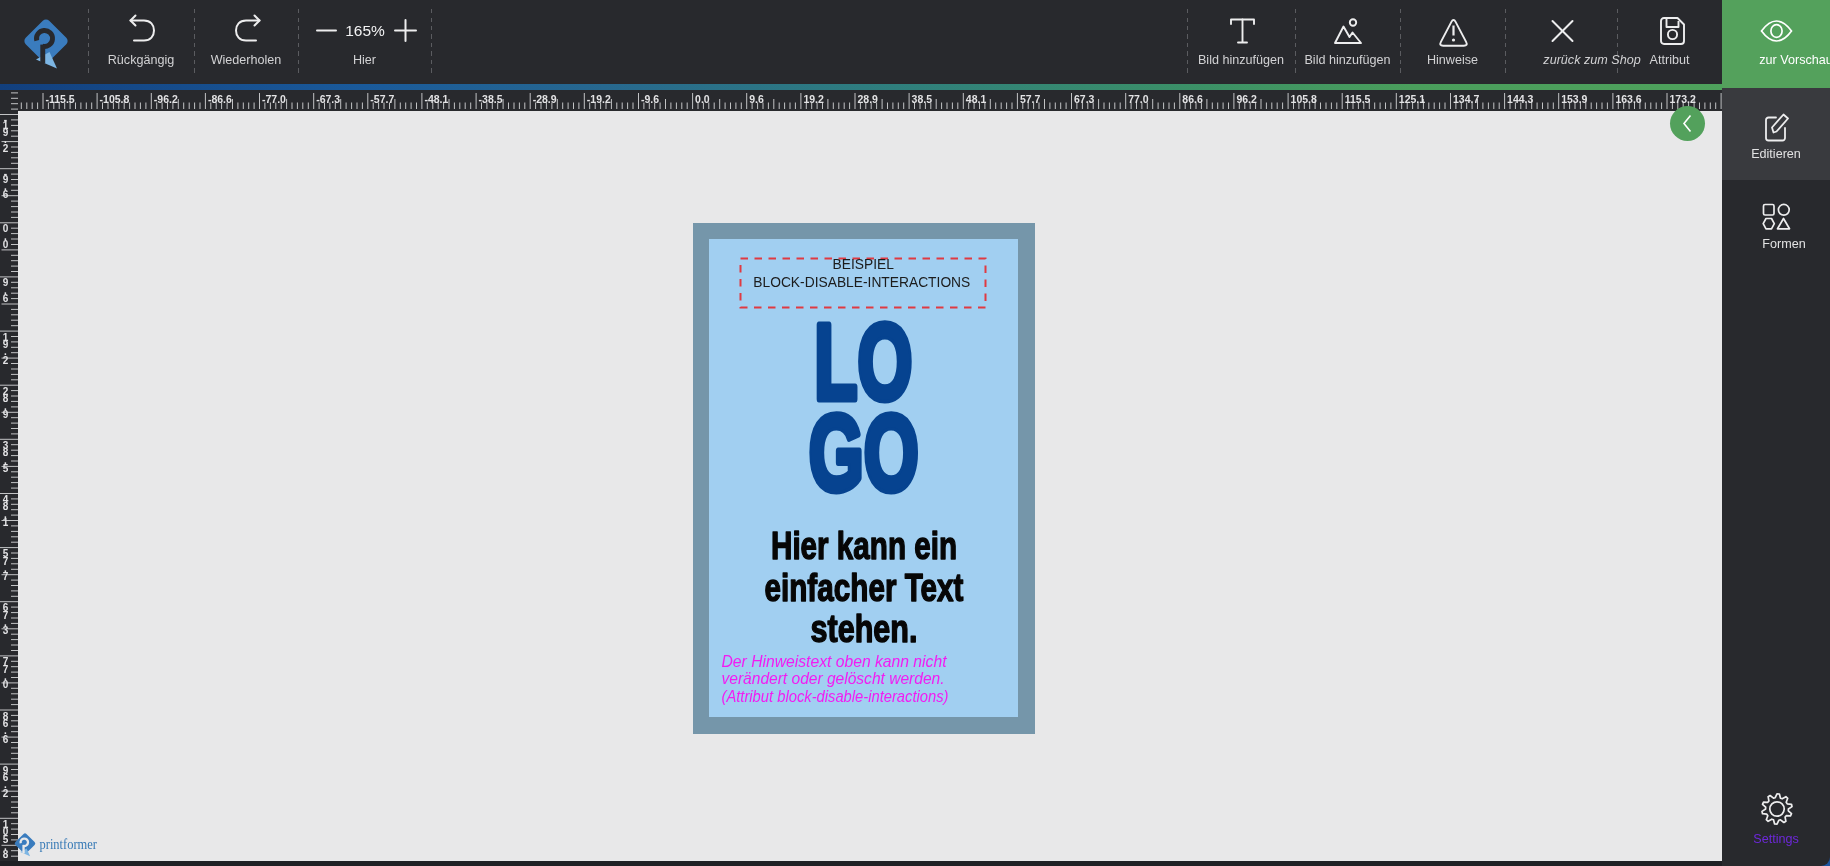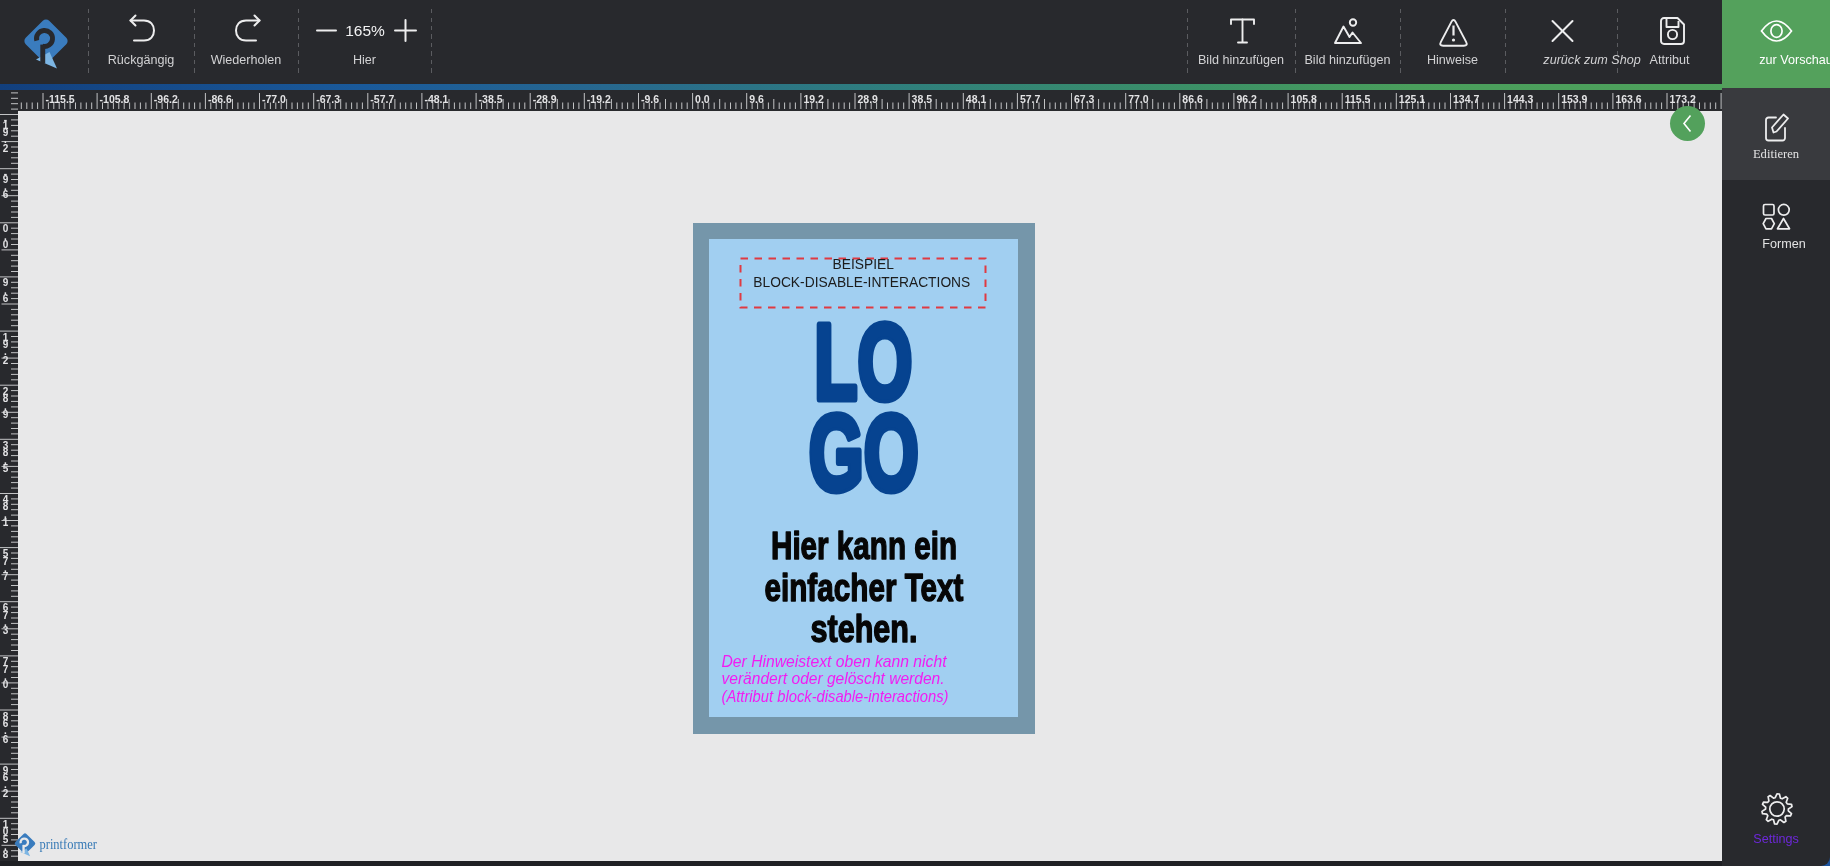--- a/index.html
+++ b/index.html
@@ -722,21 +722,21 @@
   </g>
 </svg>
 <div class="slabel" style="left:1722px;top:53px;color:#fff;padding-left:20px;">zur Vorschau</div>
 
 <svg class="abs" style="left:1764px;top:112.5px" width="26" height="29" viewBox="0 0 26 29">
   <g fill="none" stroke="#ededee" stroke-width="1.8" stroke-linecap="round" stroke-linejoin="round">
     <path d="M21 15 V25 a2.5 2.5 0 0 1-2.5 2.5 H4.5 A2.5 2.5 0 0 1 2 25 V7 a2.5 2.5 0 0 1 2.5-2.5 H12"></path>
     <path d="M9.5 19.5 L8 14.5 L19.5 1.5 L24 5.5 L12.5 18.5 Z"></path>
   </g>
 </svg>
-<div class="slabel" style="left:1722px;top:147px;color:#e2e2e3;font-family:Liberation Serif, serif;">Editieren</div>
+<div class="slabel" style="left:1722px;top:147px;color:#e2e2e3;">Editieren</div>
 
 <svg class="abs" style="left:1762px;top:202.5px" width="29" height="28" viewBox="0 0 29 28">
   <g fill="none" stroke="#ededee" stroke-width="1.7" stroke-linejoin="round">
     <rect x="1.5" y="1.5" width="10.5" height="10.5" rx="1.5"></rect>
     <circle cx="21.8" cy="6.8" r="5.4"></circle>
     <path d="M4 15.5 H9.5 L12.3 20.6 L9.5 25.8 H4 L1.2 20.6 Z"></path>
     <path d="M21.5 15.5 L27.5 25.8 H15.5 Z"></path>
   </g>
 </svg>
 <div class="slabel" style="left:1722px;top:237px;color:#e2e2e3;padding-left:8px;">Formen</div>

